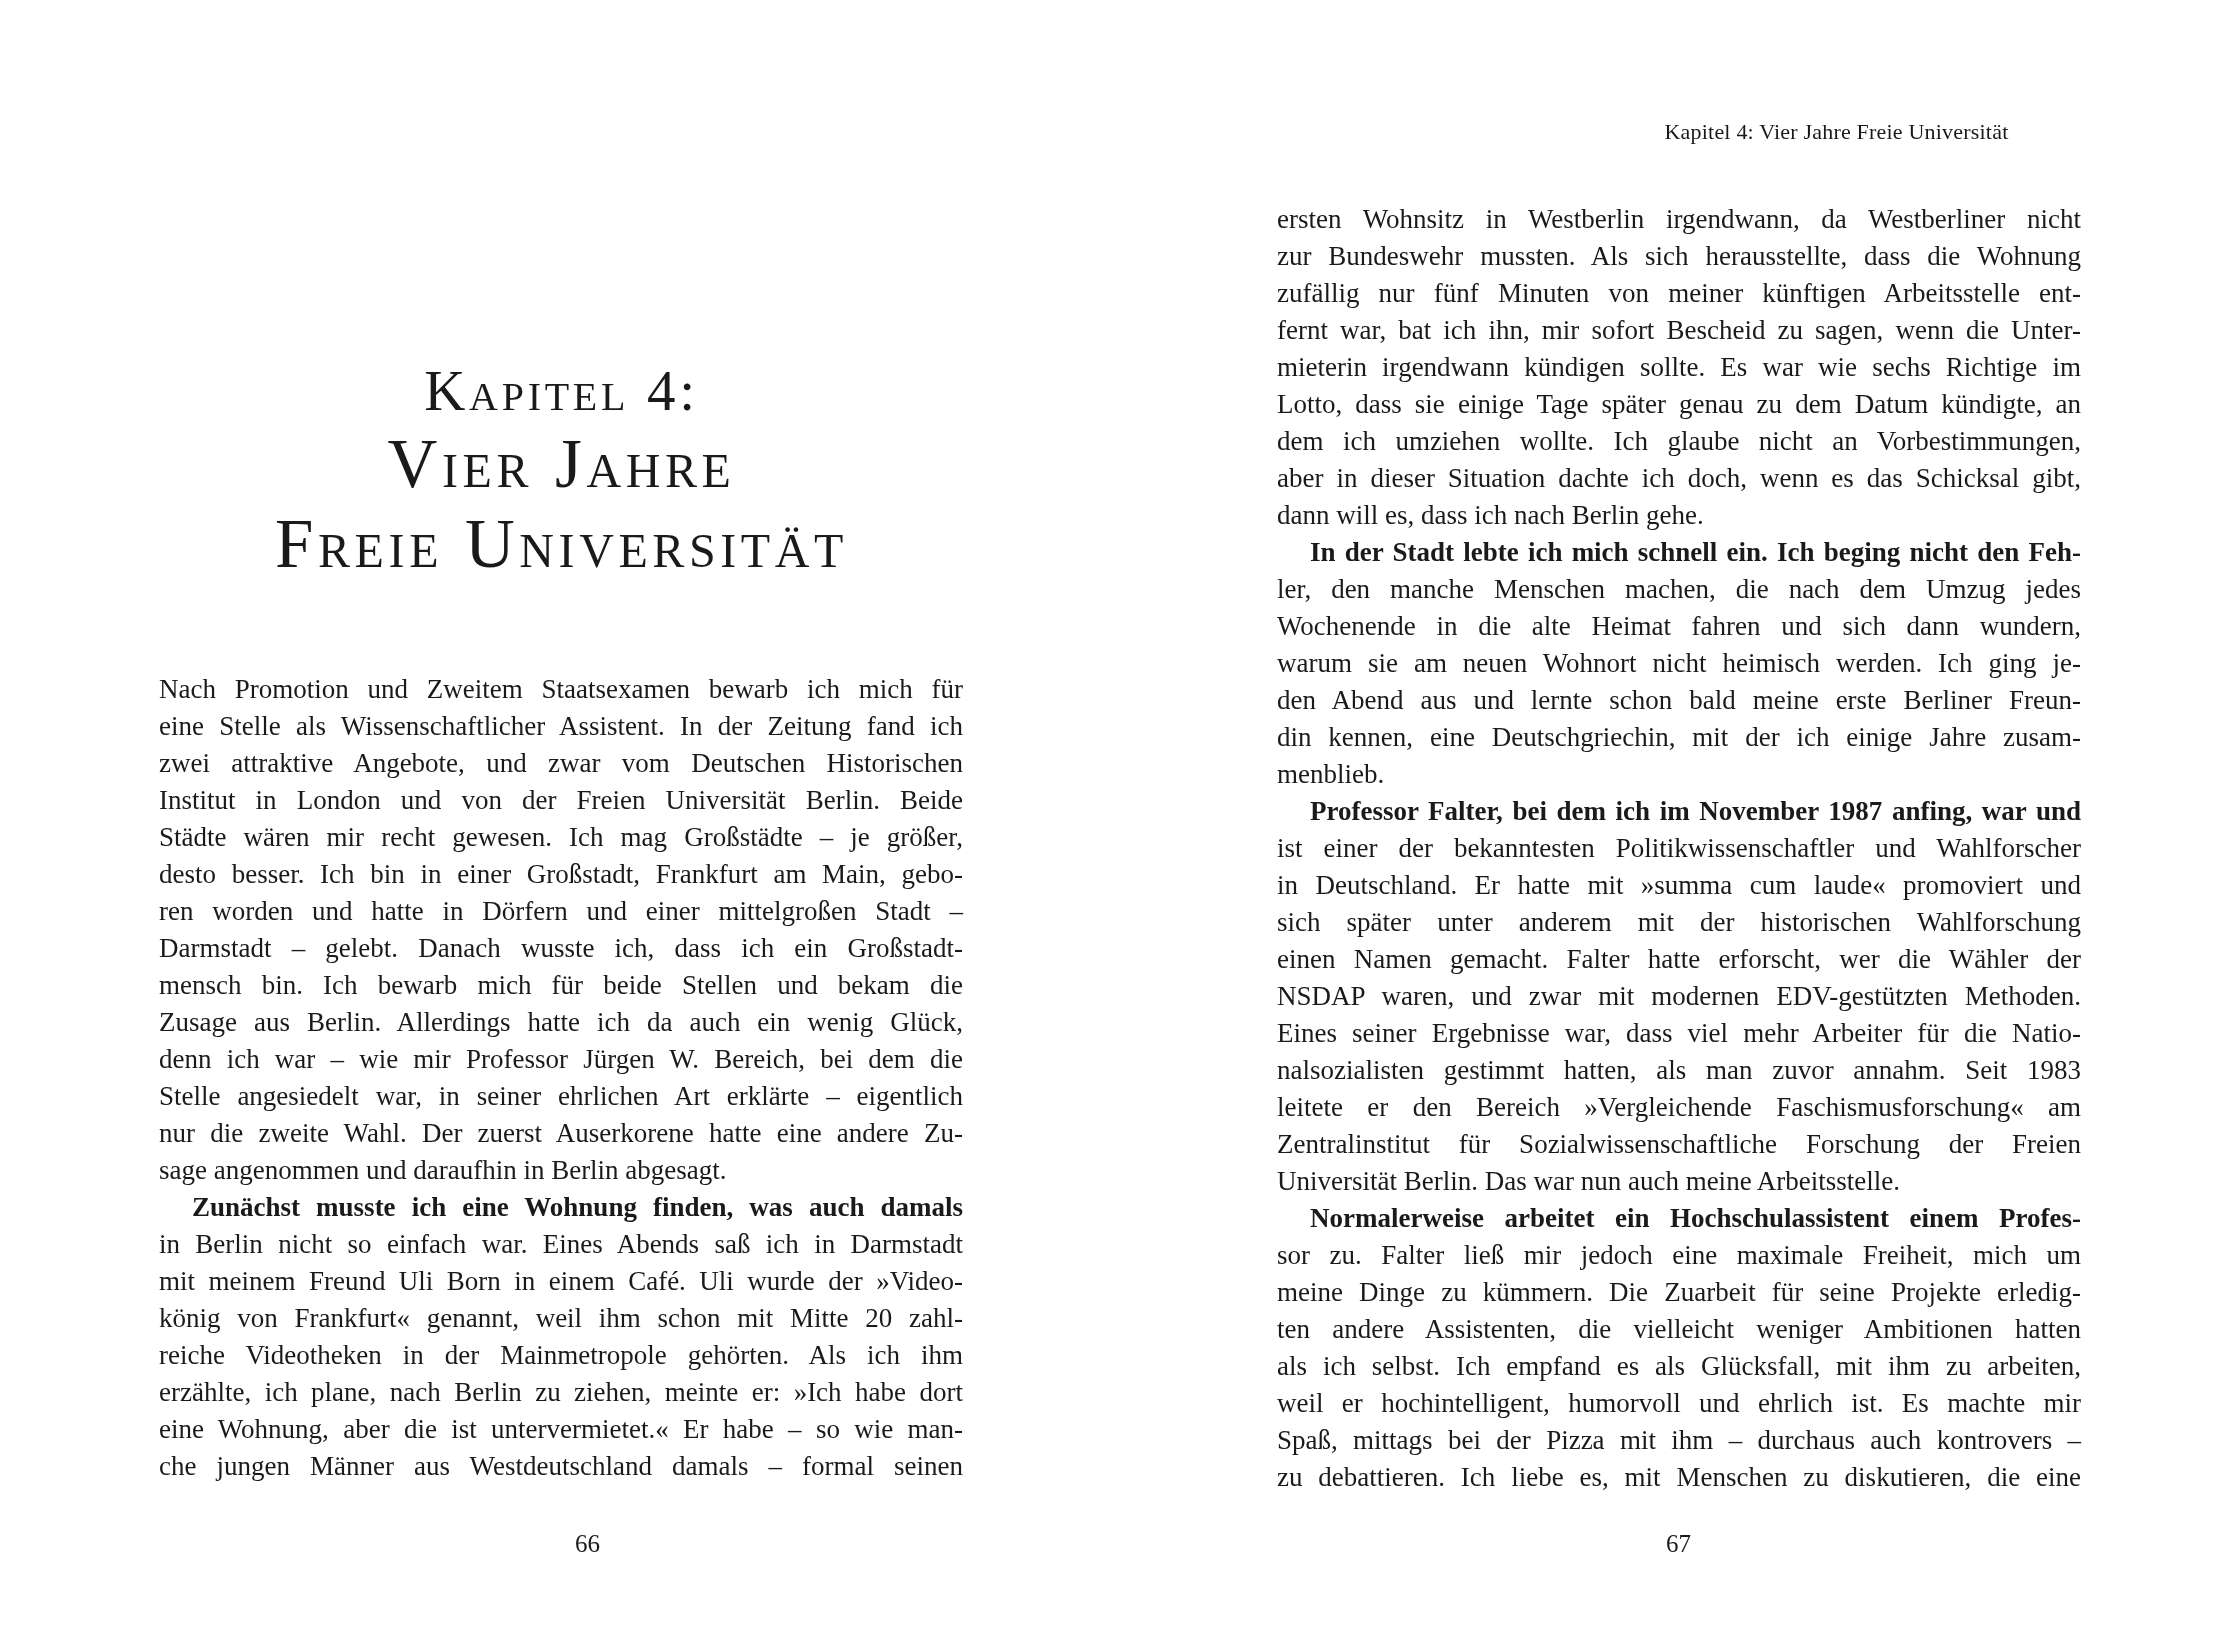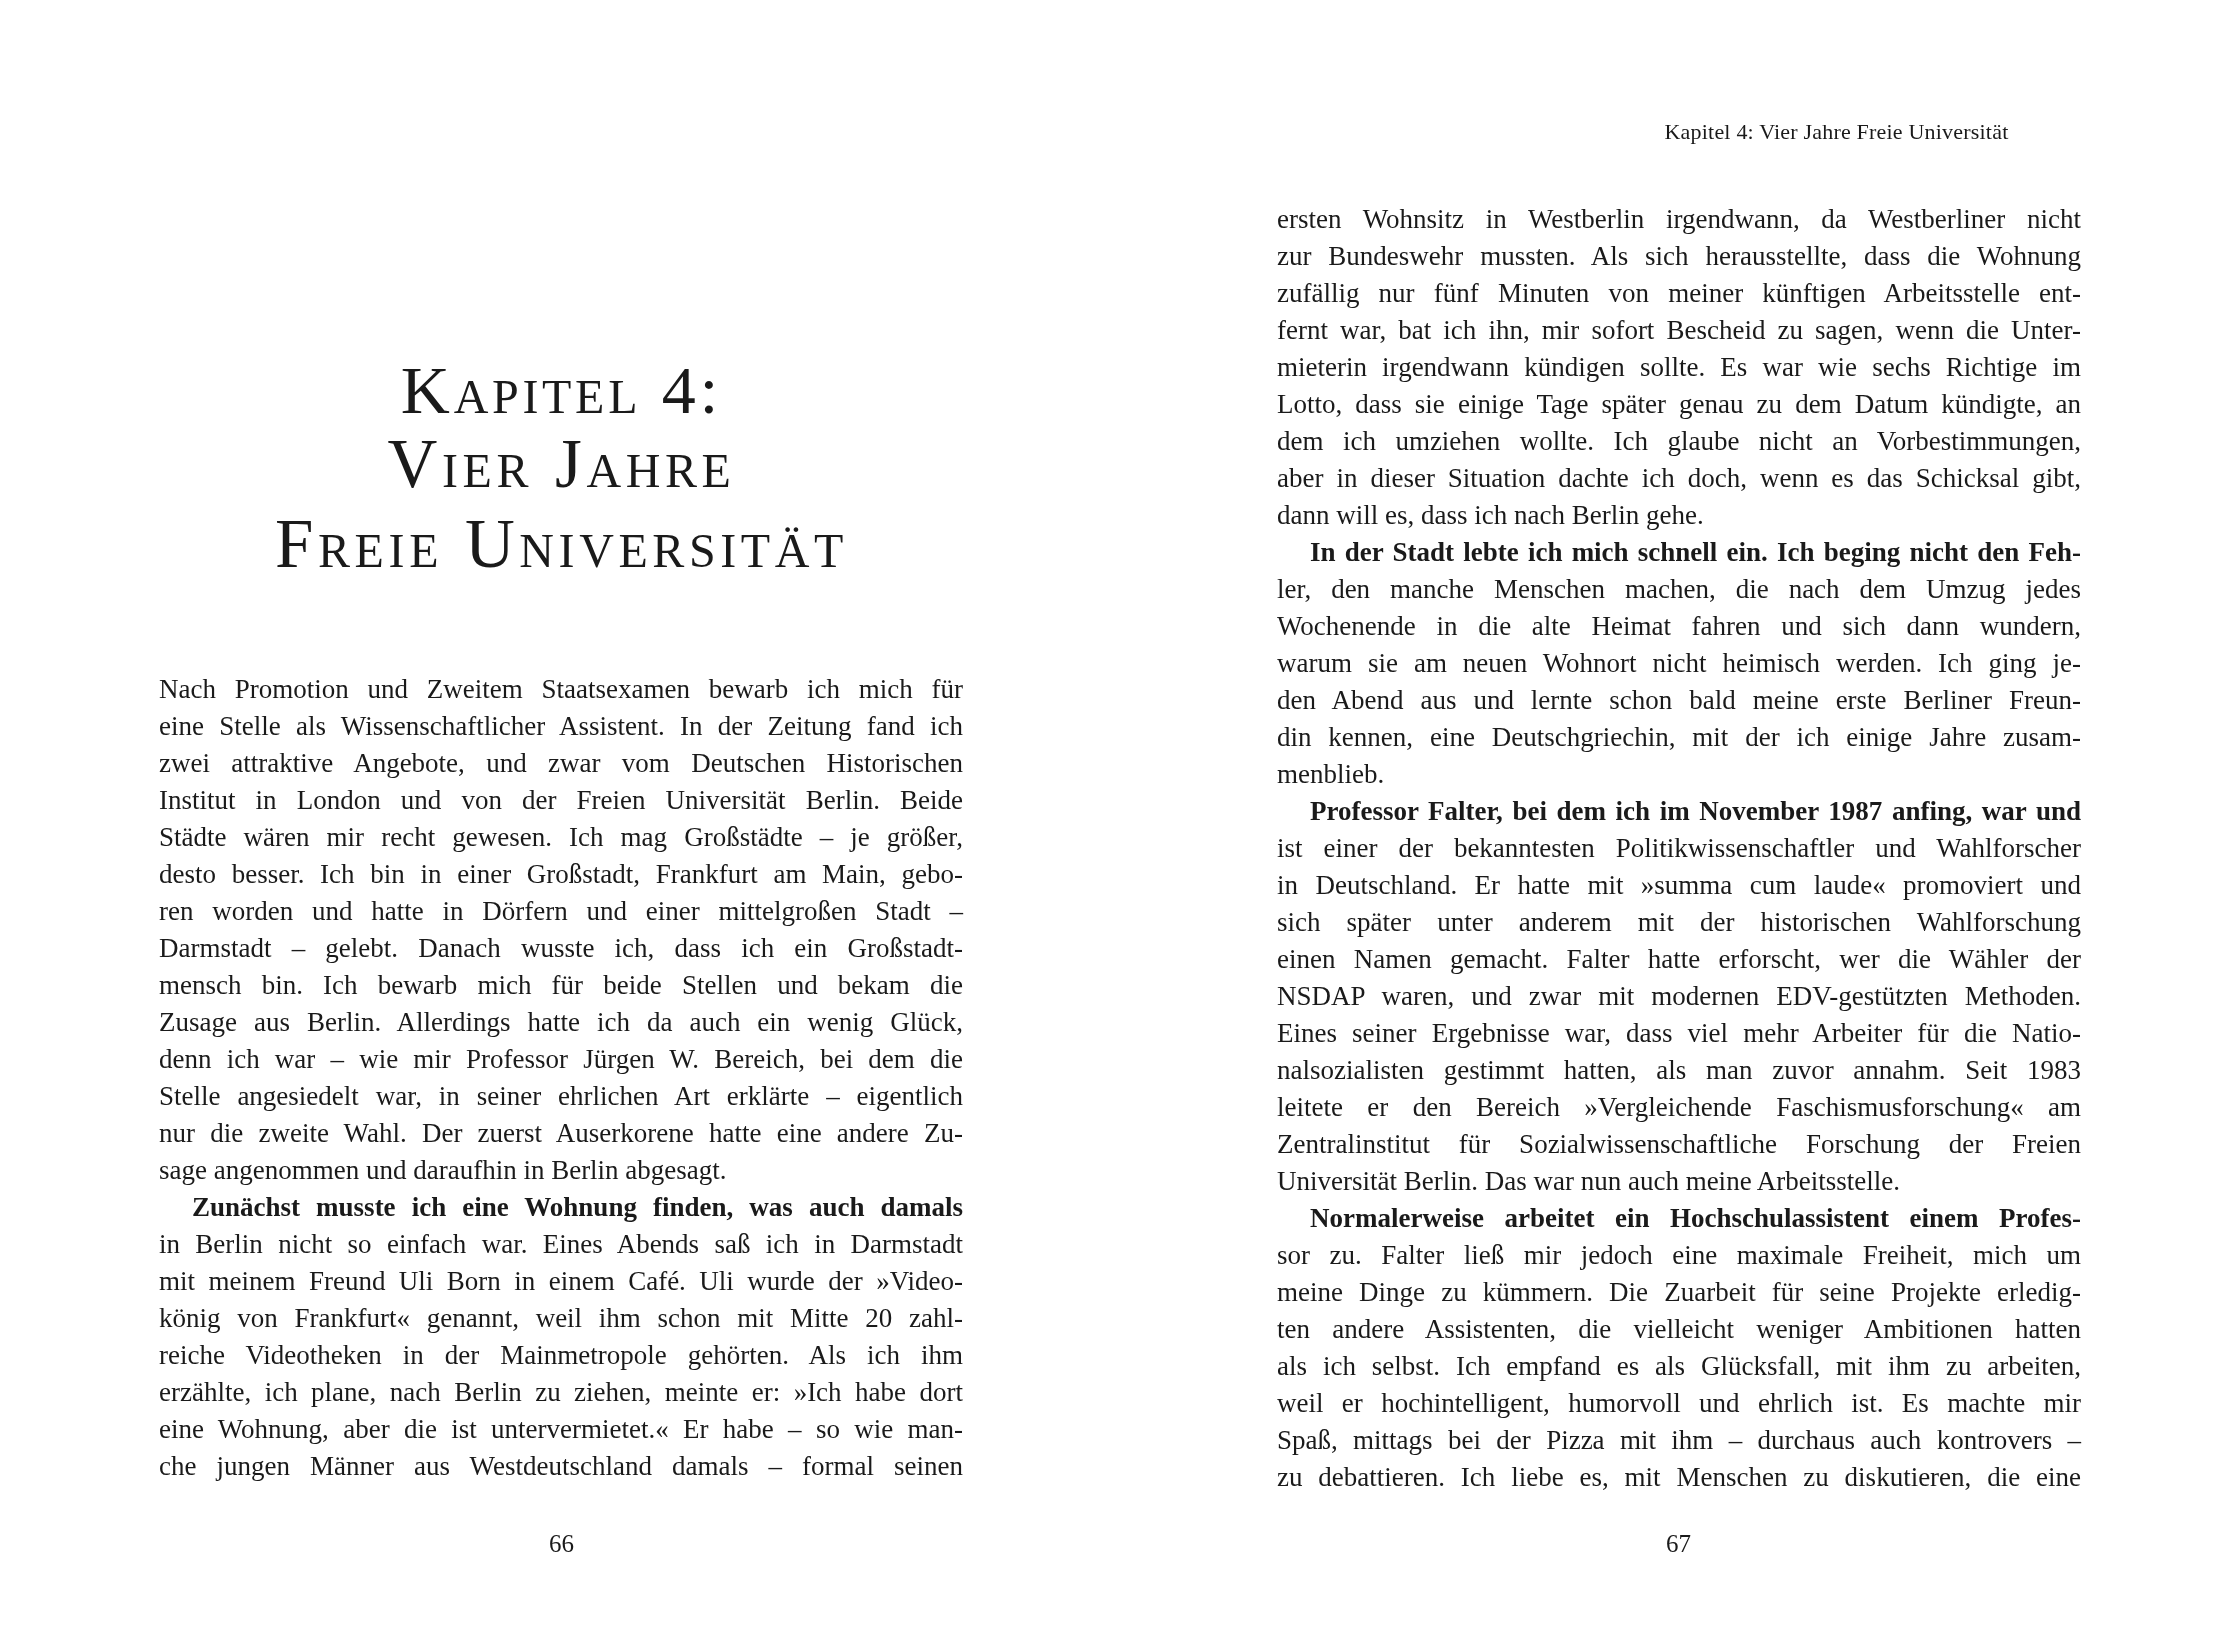--- a/index.html
+++ b/index.html
@@ -14,42 +14,42 @@
 
     .running-head {
       position: absolute; top: 119px; left: 399px; width: 649px;
       text-align: center; font-size: 22px; letter-spacing: 0.2px;
     }
 
     .chapter-title {
       position: absolute; top: 357px; left: 158px; width: 807px; text-align: center;
       font-variant: small-caps; font-weight: normal; margin: 0;
     }
-    .chapter-title .kap { display: block; font-size: 68px; line-height: 67px; letter-spacing: 3.7px; }
+    .chapter-title .kap { display: block; font-size: 57px; line-height: 67px; letter-spacing: 3.7px; }
     .chapter-title .tline { display: block; font-size: 69px; line-height: 80px; letter-spacing: 4.6px; }
 
     .body-text {
       position: absolute; width: 804px; font-size: 27px; line-height: 37px;
       text-align: justify;
     }
     .page-left .body-text { left: 159px; top: 671px; }
     .page-right .body-text { left: 1277px; top: 201px; }
     .page-right .body-text { left: 164px; }
 
     .line {
       display: block; white-space: nowrap; text-align-last: justify;
       height: 37px; overflow: visible;
     }
     .line.last { text-align-last: left; }
     .line.indent { padding-left: 33px; font-weight: bold; }
 
     .folio {
       position: absolute; top: 1530px; width: 93px; text-align: center; font-size: 25px;
     }
-    .page-left .folio { left: 515px; }
+    .page-left .folio { left: 541px; }
     .page-right .folio { left: 519px; }
   </style>
 </head>
 <body>
 
 <div class="page page-left">
   <h1 class="chapter-title">
     <span class="kap">Kapitel 4:</span>
     <span class="tline">Vier Jahre</span>
     <span class="tline">Freie Universität</span>

